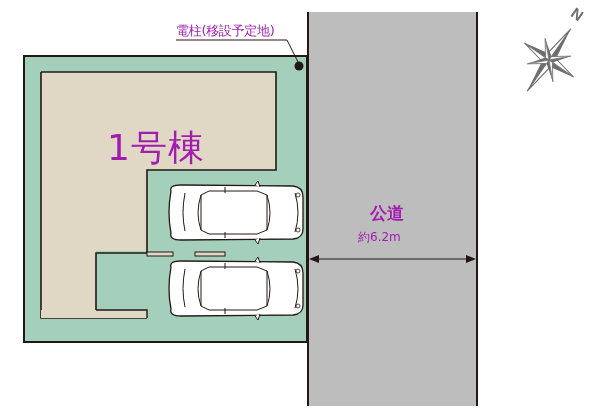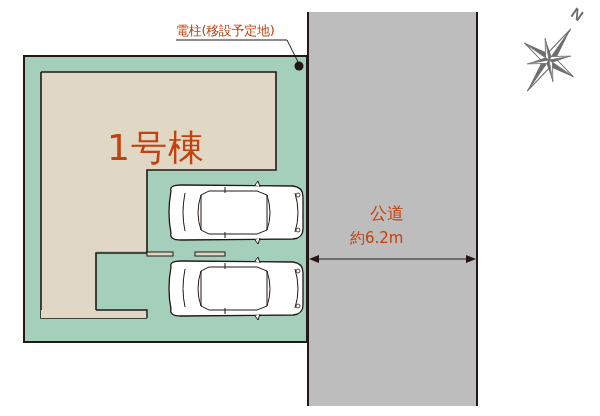--- a/index.html
+++ b/index.html
@@ -1,22 +1,22 @@
 <!DOCTYPE html>
 <html><head>
 <meta charset="utf-8">
 <style>
   html, body { margin:0; padding:0; background:#ffffff; }
   body { width:600px; height:416px; position:relative; overflow:hidden; font-family:"DejaVu Sans", sans-serif; }
   svg.plan { position:absolute; left:0; top:0; }
-  .label { position:absolute; color:#c2410c; white-space:nowrap; }
+  .label { position:absolute; color:#a21caf; white-space:nowrap; }
   .pole-label { left:176px; top:22px; font-size:13px; letter-spacing:-0.3px; }
   .bldg-label { left:107px; top:124px; font-size:36px; font-weight:normal; letter-spacing:1px; }
-  .road-name { left:370px; top:202px; font-size:17px; }
-  .road-width { left:350px; top:229px; font-size:15px; }
+  .road-name { left:370px; top:202px; font-size:17px;font-weight:bold; }
+  .road-width { left:358px; top:229px; font-size:12px; }
 </style>
 </head>
 <body>
 
 <svg class="plan" width="600" height="416" viewBox="0 0 600 416">
 
   <g>
     <rect x="308" y="12" width="168" height="394" fill="#bdbdbd"></rect>
     <line x1="308" y1="12" x2="308" y2="406" stroke="#231815" stroke-width="2"></line>
     <line x1="477" y1="12" x2="477" y2="406" stroke="#231815" stroke-width="2"></line>

